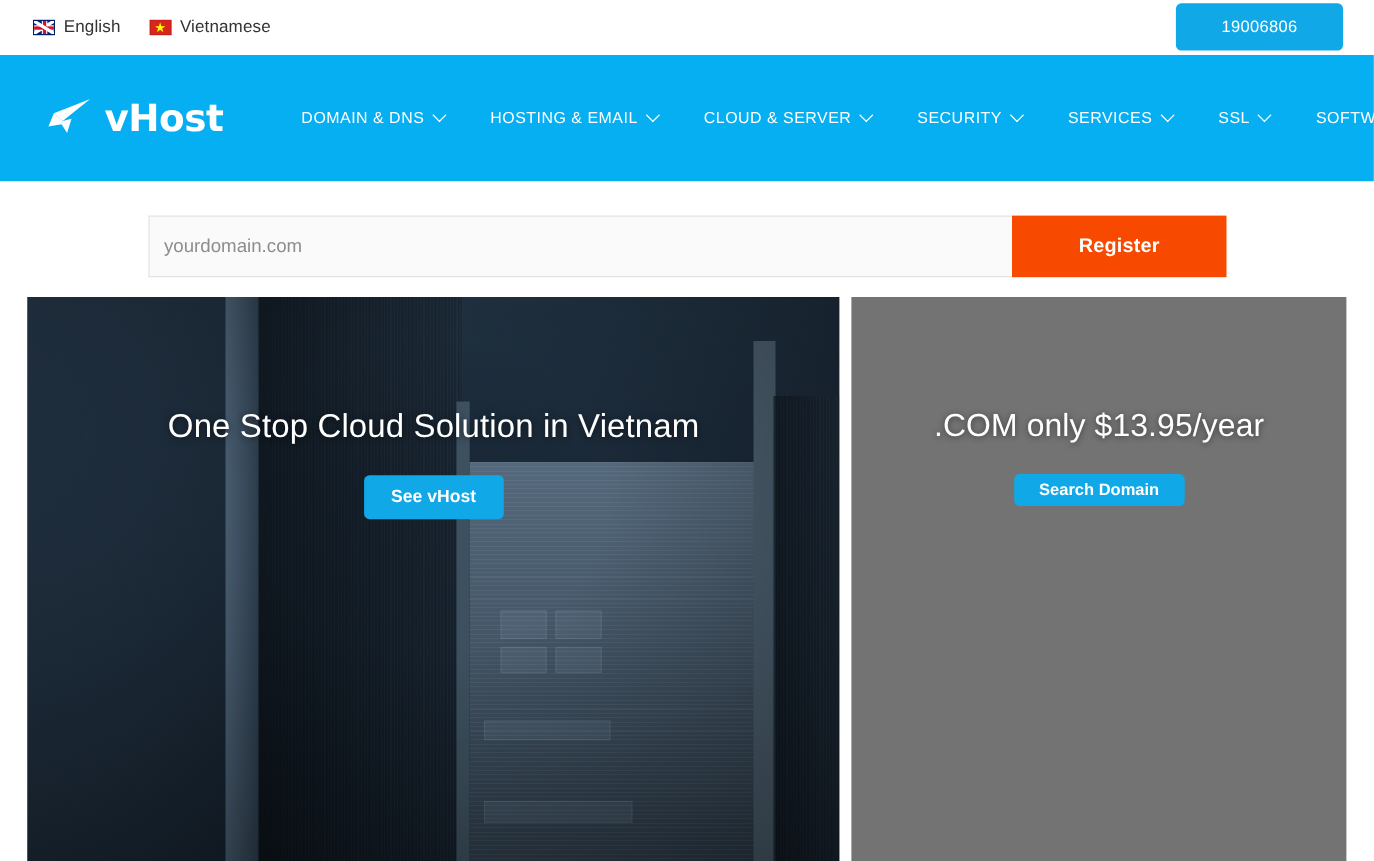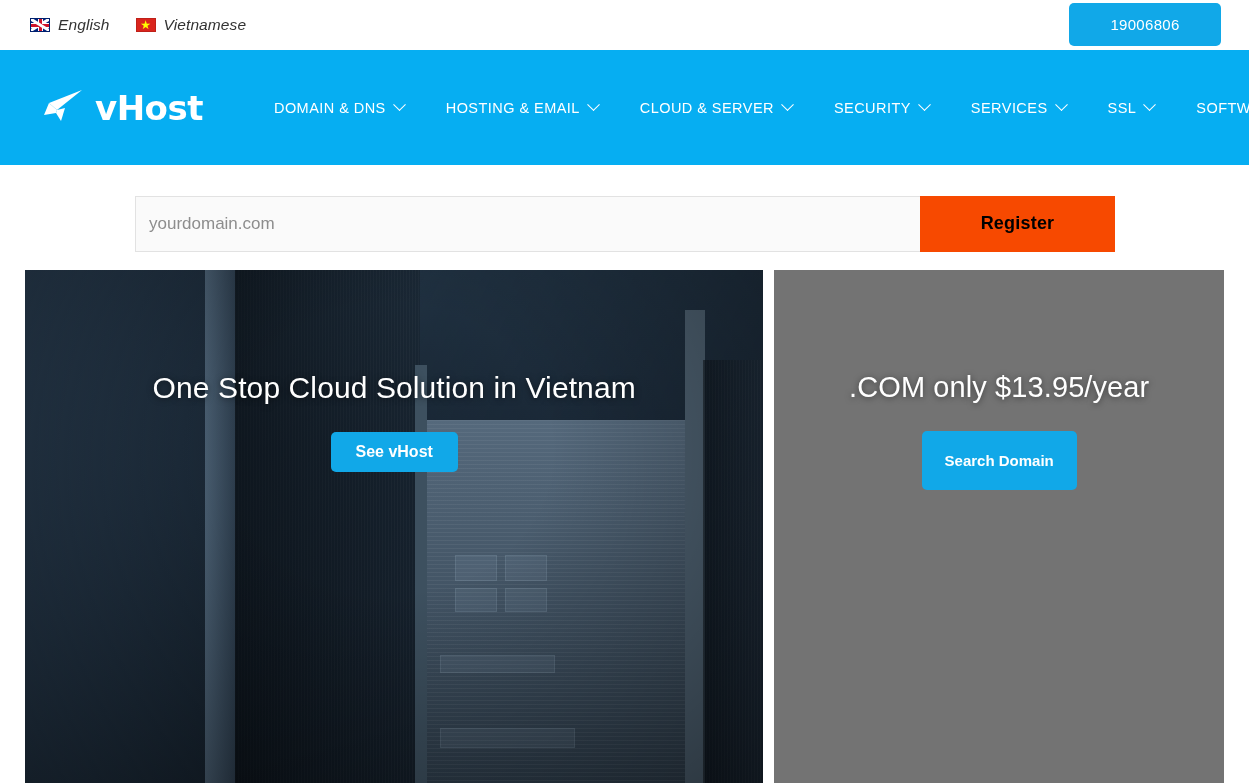--- a/index.html
+++ b/index.html
@@ -35,21 +35,20 @@
     gap: 8px;
     cursor: pointer;
     text-decoration: none;
   }
 
   .lang-label {
     font-size: 15.5px;
     color: #333333;
     letter-spacing: .1px;
     line-height: 1;
-    font-style: italic;
   }
 
   
   .flag {
     width: 20px;
     height: 14px;
     display: inline-block;
     position: relative;
     overflow: hidden;
     flex: 0 0 auto;
@@ -177,21 +176,21 @@
     color: #555555;
     font-family: "Liberation Sans", sans-serif;
     outline: none;
   }
   .search-input::placeholder { color: #8d8d8d; }
   .register-btn {
     width: 195px;
     height: 56px;
     background: #f74900;
     border: none;
-    color: #000000;
+    color: #ffffff;
     font-size: 18px;
     font-weight: bold;
     cursor: pointer;
     font-family: "Liberation Sans", sans-serif;
     letter-spacing: .2px;
   }
 
   
   .hero {
     display: flex;
@@ -269,21 +268,21 @@
     display: inline-block;
     background: #11a8e8;
     color: #ffffff;
     border: none;
     border-radius: 5px;
     font-family: "Liberation Sans", sans-serif;
     cursor: pointer;
     font-weight: bold;
   }
   .cta-left  { padding: 11px 25px; font-size: 16px; }
-  .cta-right { padding: 21px 23px; font-size: 15px; }
+  .cta-right { padding: 6px 23px; font-size: 15px; }
 </style>
 </head>
 <body>
 
 <div class="topbar">
   <div class="lang-list">
 
     <a class="lang-item" href="#">
       <span class="flag flag-uk">
         <span class="uk-cross-w-h"></span>

